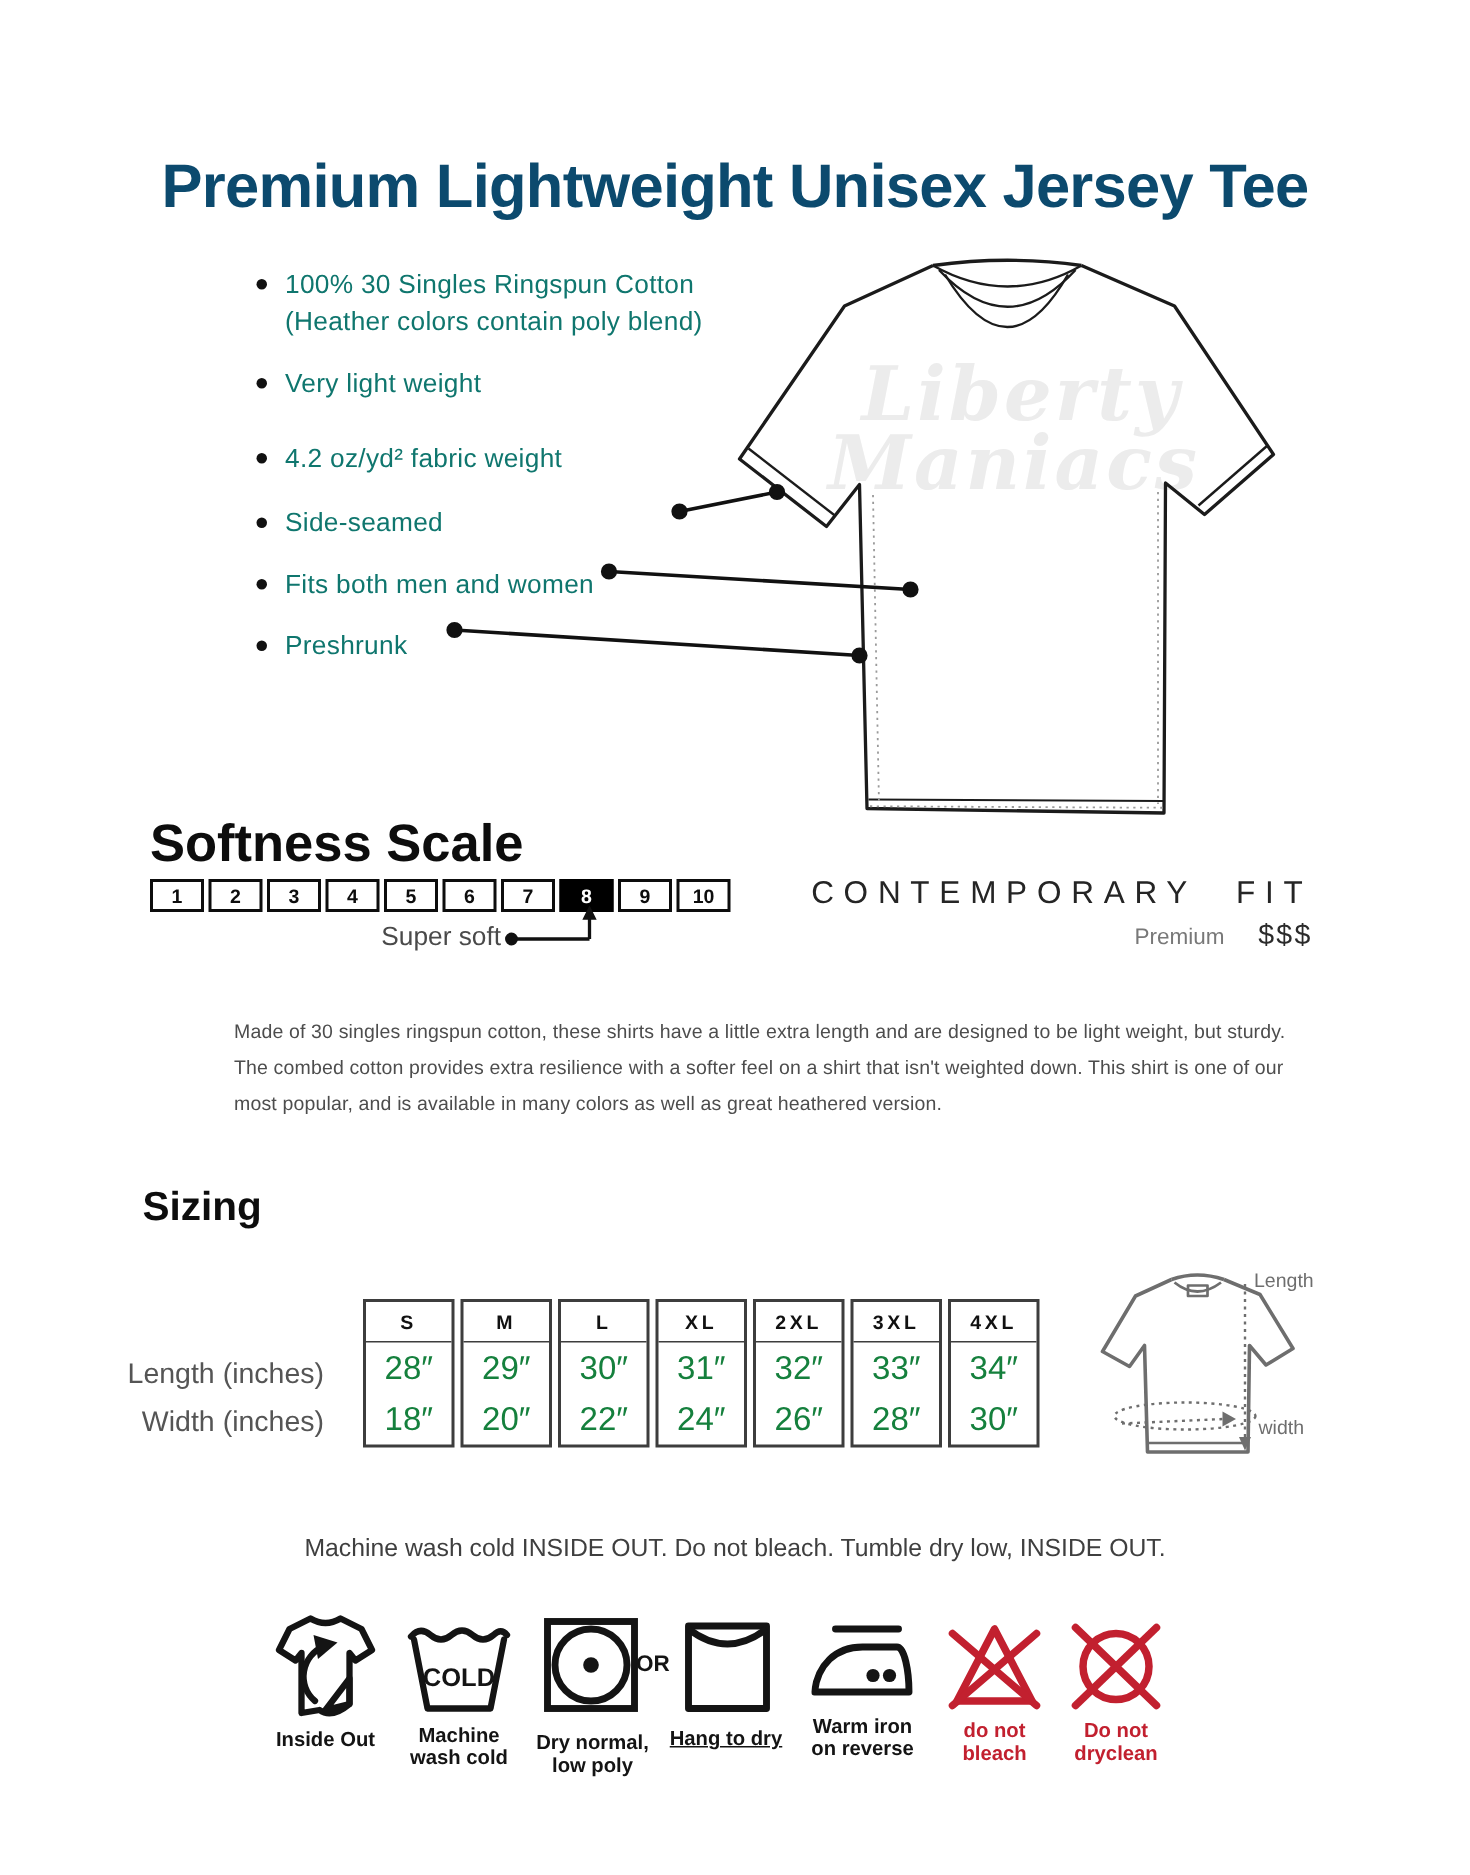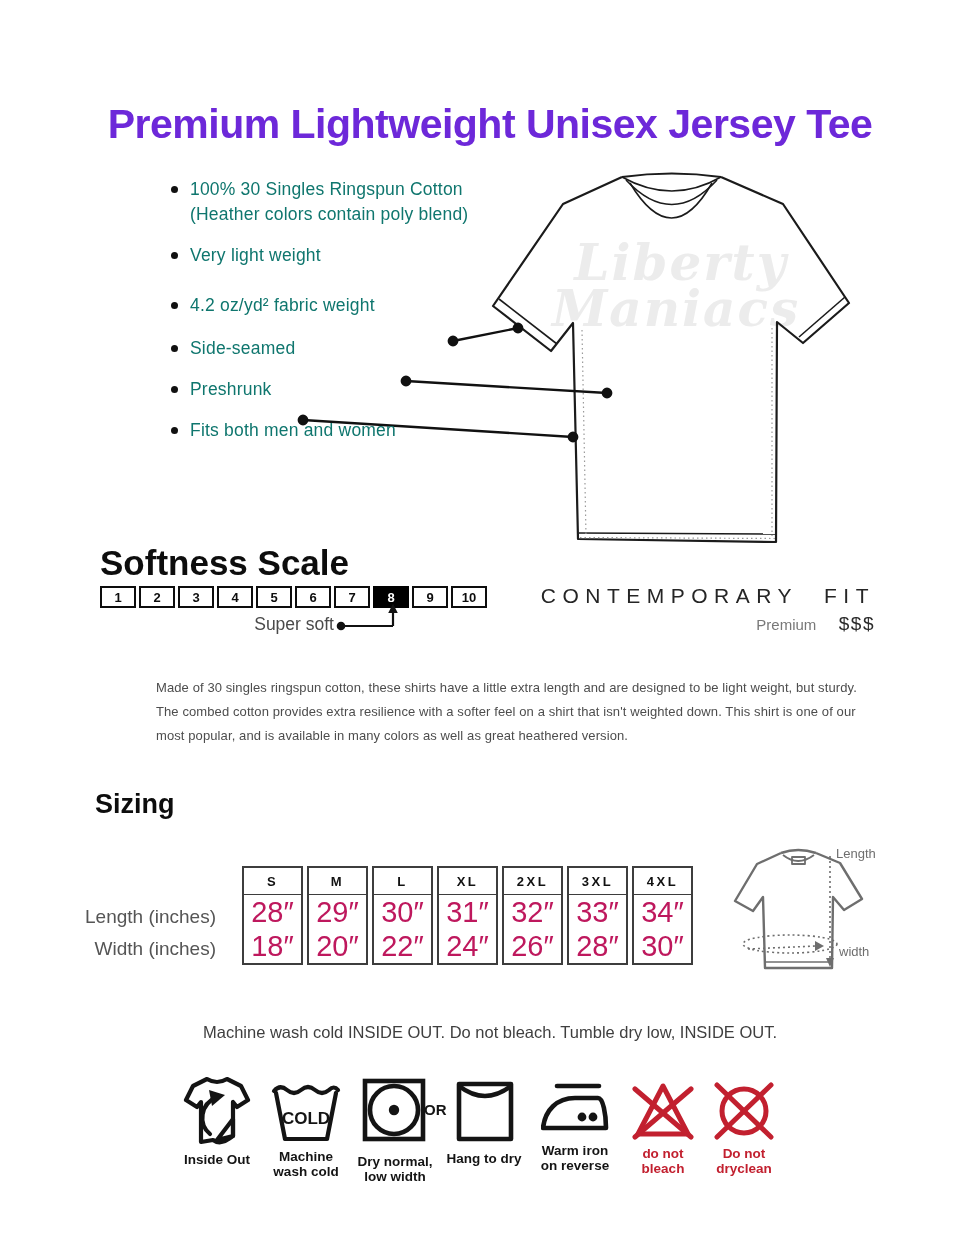--- a/index.html
+++ b/index.html
@@ -2,21 +2,21 @@
 <html><head>
 <meta charset="utf-8">
 <style>
   html,body{margin:0;padding:0;background:#fff;}
   body{width:980px;height:1250px;position:relative;overflow:hidden;
        font-family:"Liberation Sans",sans-serif;color:#1a1a1a;}
   .abs{position:absolute;}
 
   
   .title{left:0;top:74px;width:980px;text-align:center;font-size:41px;font-weight:bold;
-         letter-spacing:-0.5px;color:#6d28d9;}
+         letter-spacing:-0.5px;color:#0c4a6e;}
 
   
   .features{left:170px;top:177px;width:300px;list-style:none;margin:0;padding:0;}
   .features li{position:relative;padding-left:20px;font-size:17.5px;line-height:25px;
                color:#0f766e;letter-spacing:0.2px;}
   .features li::before{content:"";position:absolute;left:1px;top:9px;width:7px;height:7px;
                border-radius:50%;background:#111;}
   .features li:nth-child(2){margin-top:16px;}
   .features li:nth-child(3){margin-top:25px;}
   .features li:nth-child(4){margin-top:18px;}
@@ -52,21 +52,21 @@
   
   .sizing-heading{left:95px;top:789px;font-size:27px;font-weight:bold;color:#0d0d0d;}
   .size-rowlabels{left:70px;top:901px;width:146px;text-align:right;font-size:19px;
                   color:#555;line-height:32px;}
   .size-table{left:242px;top:866px;display:flex;gap:4px;}
   .size-col{width:61px;box-sizing:border-box;border:2px solid #3d3d3d;background:#fff;}
   .size-col .hd{height:26px;display:flex;align-items:center;justify-content:center;
                 border-bottom:1.5px solid #3d3d3d;font-size:13px;font-weight:bold;
                 letter-spacing:2.5px;color:#111;}
   .size-col .val{height:34px;display:flex;align-items:center;justify-content:center;
-                 font-size:29px;color:#be185d;}
+                 font-size:22px;color:#15803d;}
   .size-diagram{left:723px;top:838px;width:256px;height:152px;}
 
   
   .care-note{left:0;top:1023px;width:980px;text-align:center;font-size:16.5px;color:#3f3f3f;}
   .care-label{position:absolute;transform:translateX(-50%);text-align:center;
               font-weight:bold;font-size:13.5px;line-height:15px;white-space:pre-line;
               color:#141414;}
   .care-label.red{color:#c2202f;}
   .or-label{left:424px;top:1101px;font-size:15px;font-weight:bold;color:#141414;}
   .ic{position:absolute;}
@@ -109,22 +109,22 @@
       <circle cx="303" cy="420" r="4.2"></circle>
       <circle cx="573" cy="437" r="4.2"></circle>
   </g>
 </svg>
 
 <ul class="abs features">
   <li>100% 30 Singles Ringspun Cotton (Heather colors contain poly blend)</li>
   <li>Very light weight</li>
   <li>4.2 oz/yd² fabric weight</li>
   <li>Side-seamed</li>
+  <li>Fits both men and women</li>
   <li>Preshrunk</li>
-  <li>Fits both men and women</li>
 </ul>
 
 <div class="abs softness-heading">Softness Scale</div>
 <div class="abs scale">
   <span class="box">1</span>
   <span class="box">2</span>
   <span class="box">3</span>
   <span class="box">4</span>
   <span class="box">5</span>
   <span class="box">6</span>
@@ -238,31 +238,31 @@
 wash cold</div>
 
 <svg class="ic" style="left:362px;top:1078px;width:64px;height:64px;" viewBox="0 0 64 64">
   <g fill="none" stroke="#141414" stroke-width="4.6">
     <rect x="3" y="3" width="58" height="58"></rect>
     <circle cx="32" cy="32" r="24"></circle>
   </g>
   <circle cx="32" cy="32" r="5.2" fill="#141414"></circle>
 </svg>
 <div class="care-label" style="left:395px;top:1154px;">Dry normal,
-low width</div>
+low poly</div>
 
 <div class="abs or-label">OR</div>
 
 <svg class="ic" style="left:456px;top:1078px;width:58px;height:64px;" viewBox="0 0 58 64">
   <g fill="none" stroke="#141414" stroke-width="4.6" stroke-linejoin="round">
     <rect x="3" y="6" width="52" height="55"></rect>
     <path d="M3,8 Q29,28 55,8"></path>
   </g>
 </svg>
-<div class="care-label" style="left:484px;top:1151px;">Hang to dry</div>
+<div class="care-label" style="left:484px;top:1151px;text-decoration:underline;">Hang to dry</div>
 
 <svg class="ic" style="left:541px;top:1082px;width:68px;height:52px;" viewBox="0 0 68 52">
   <g fill="none" stroke="#141414" stroke-width="4.6" stroke-linecap="round" stroke-linejoin="round">
     <path d="M16,4 L58,4"></path>
     <path d="M2,46 C4,28 16,16 34,16 L57,16 C62,16 65,32 65,46 Z"></path>
   </g>
   <circle cx="41" cy="35" r="4.4" fill="#141414"></circle>
   <circle cx="52" cy="35" r="4.4" fill="#141414"></circle>
 </svg>
 <div class="care-label" style="left:575px;top:1143px;">Warm iron

